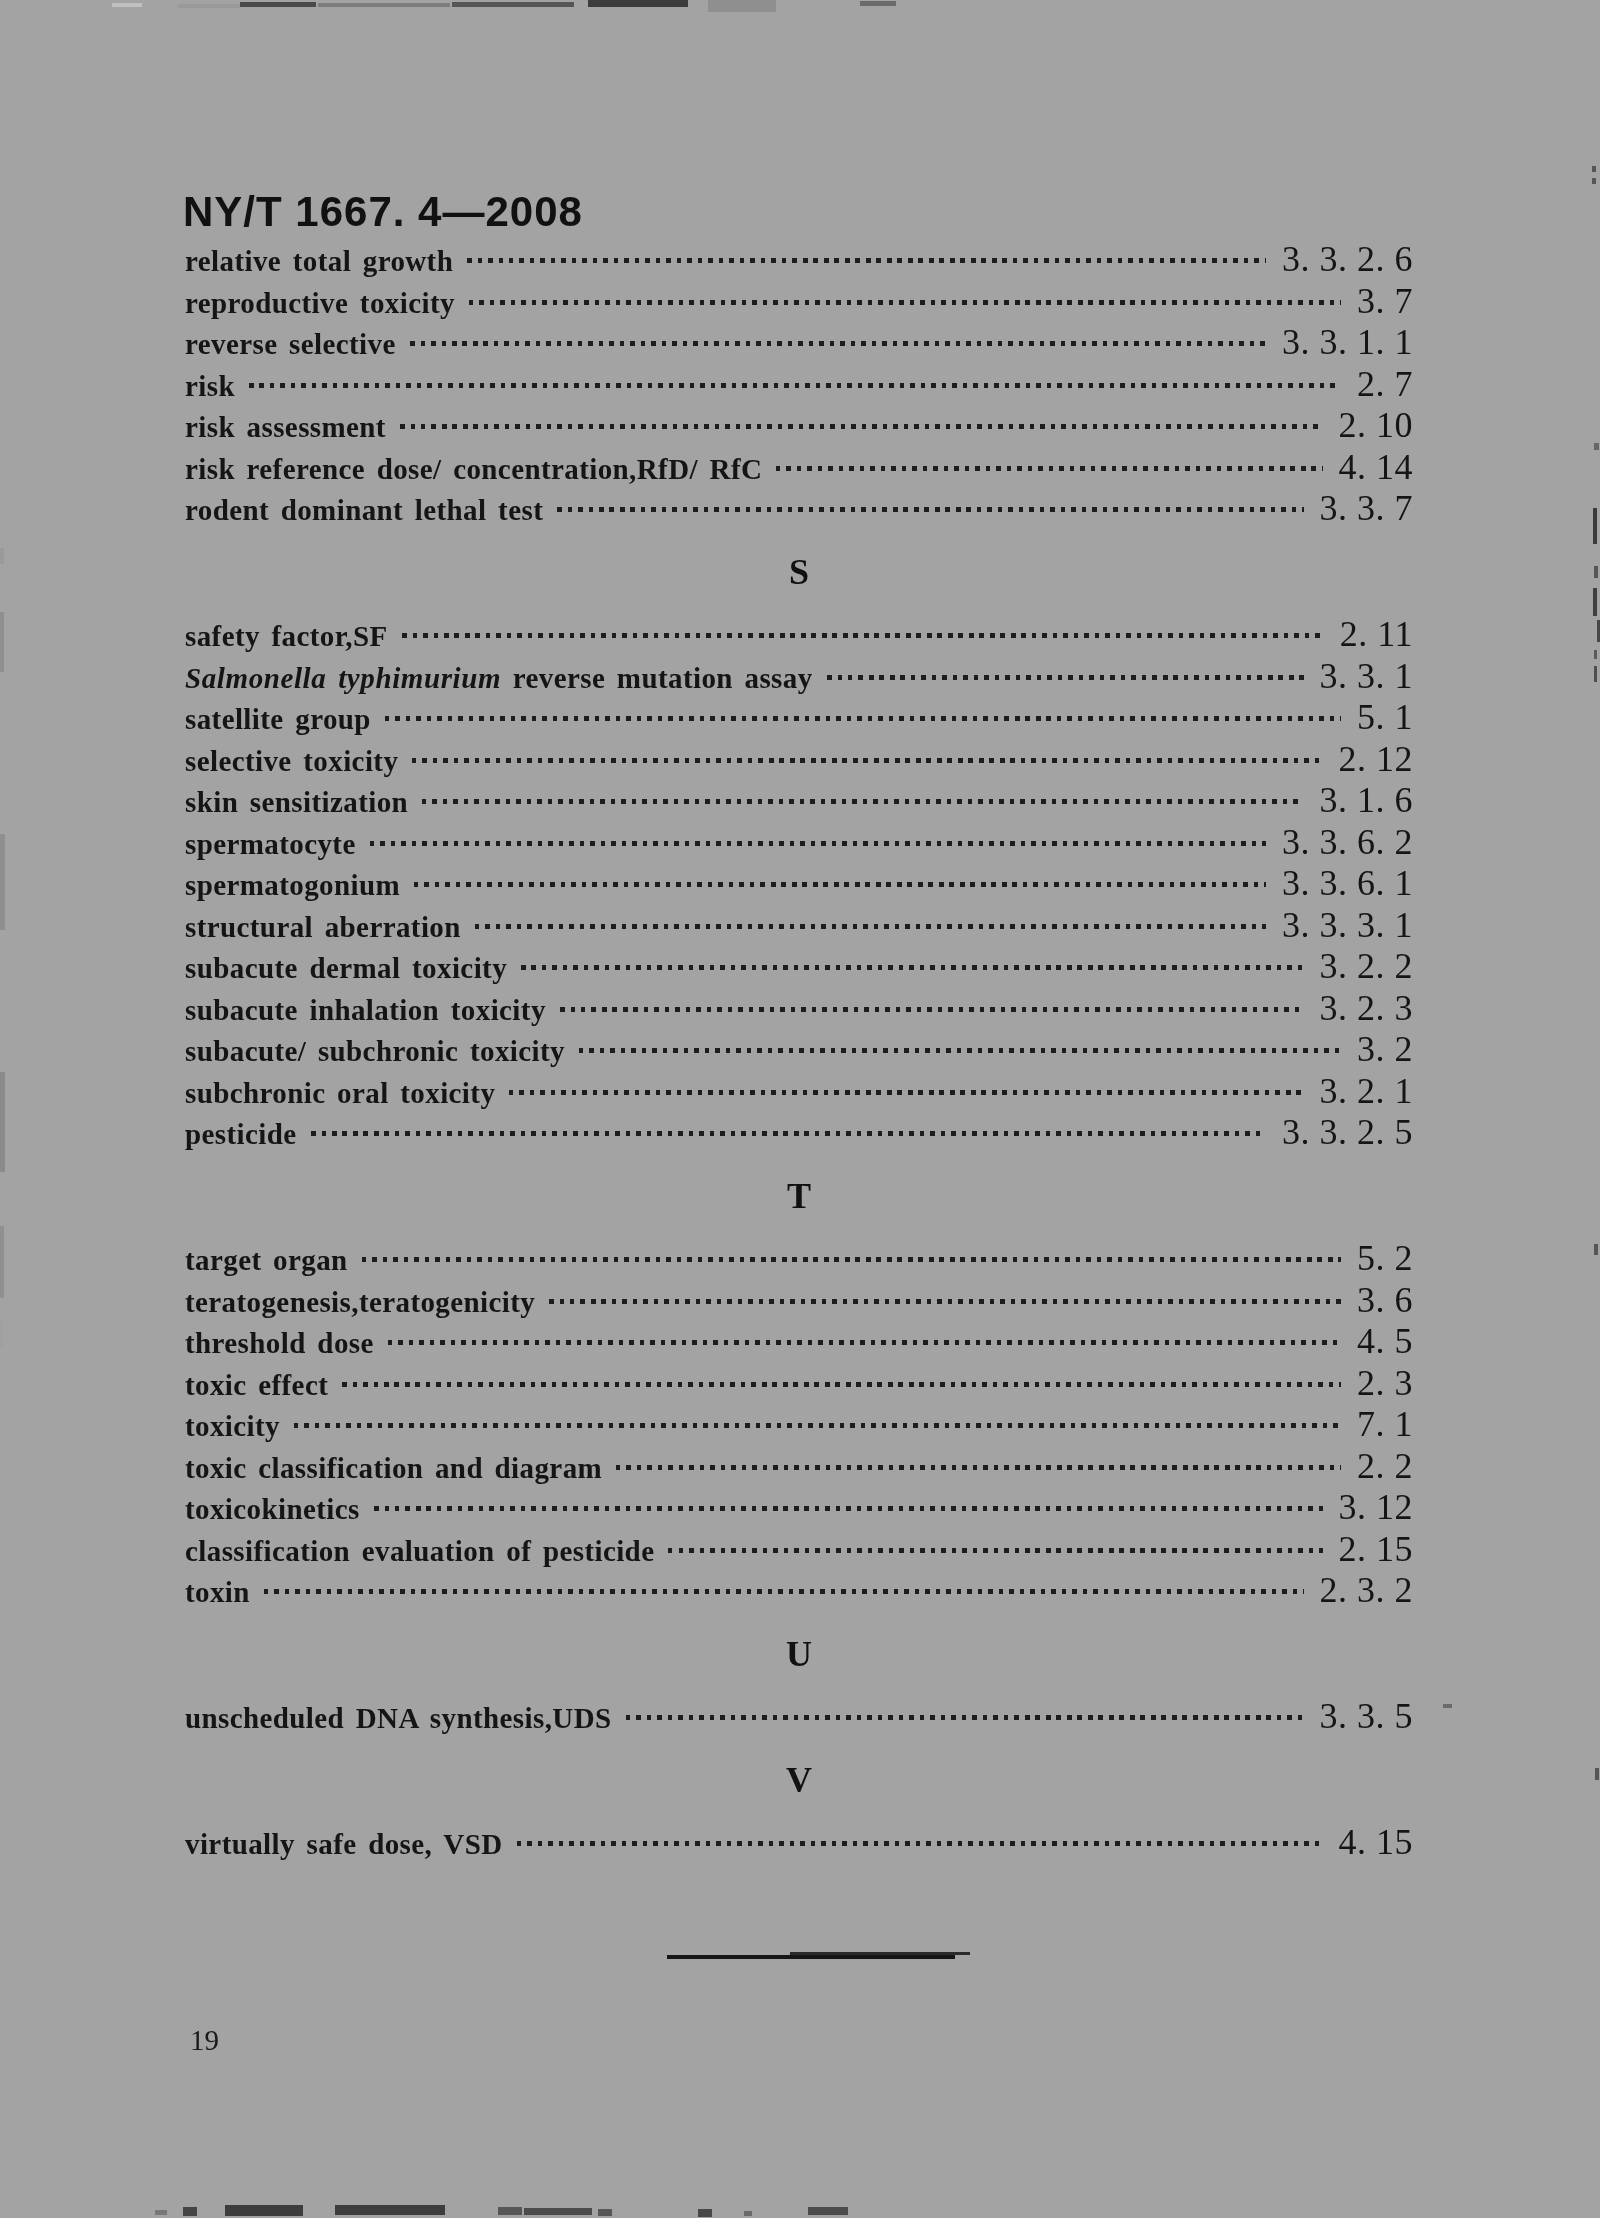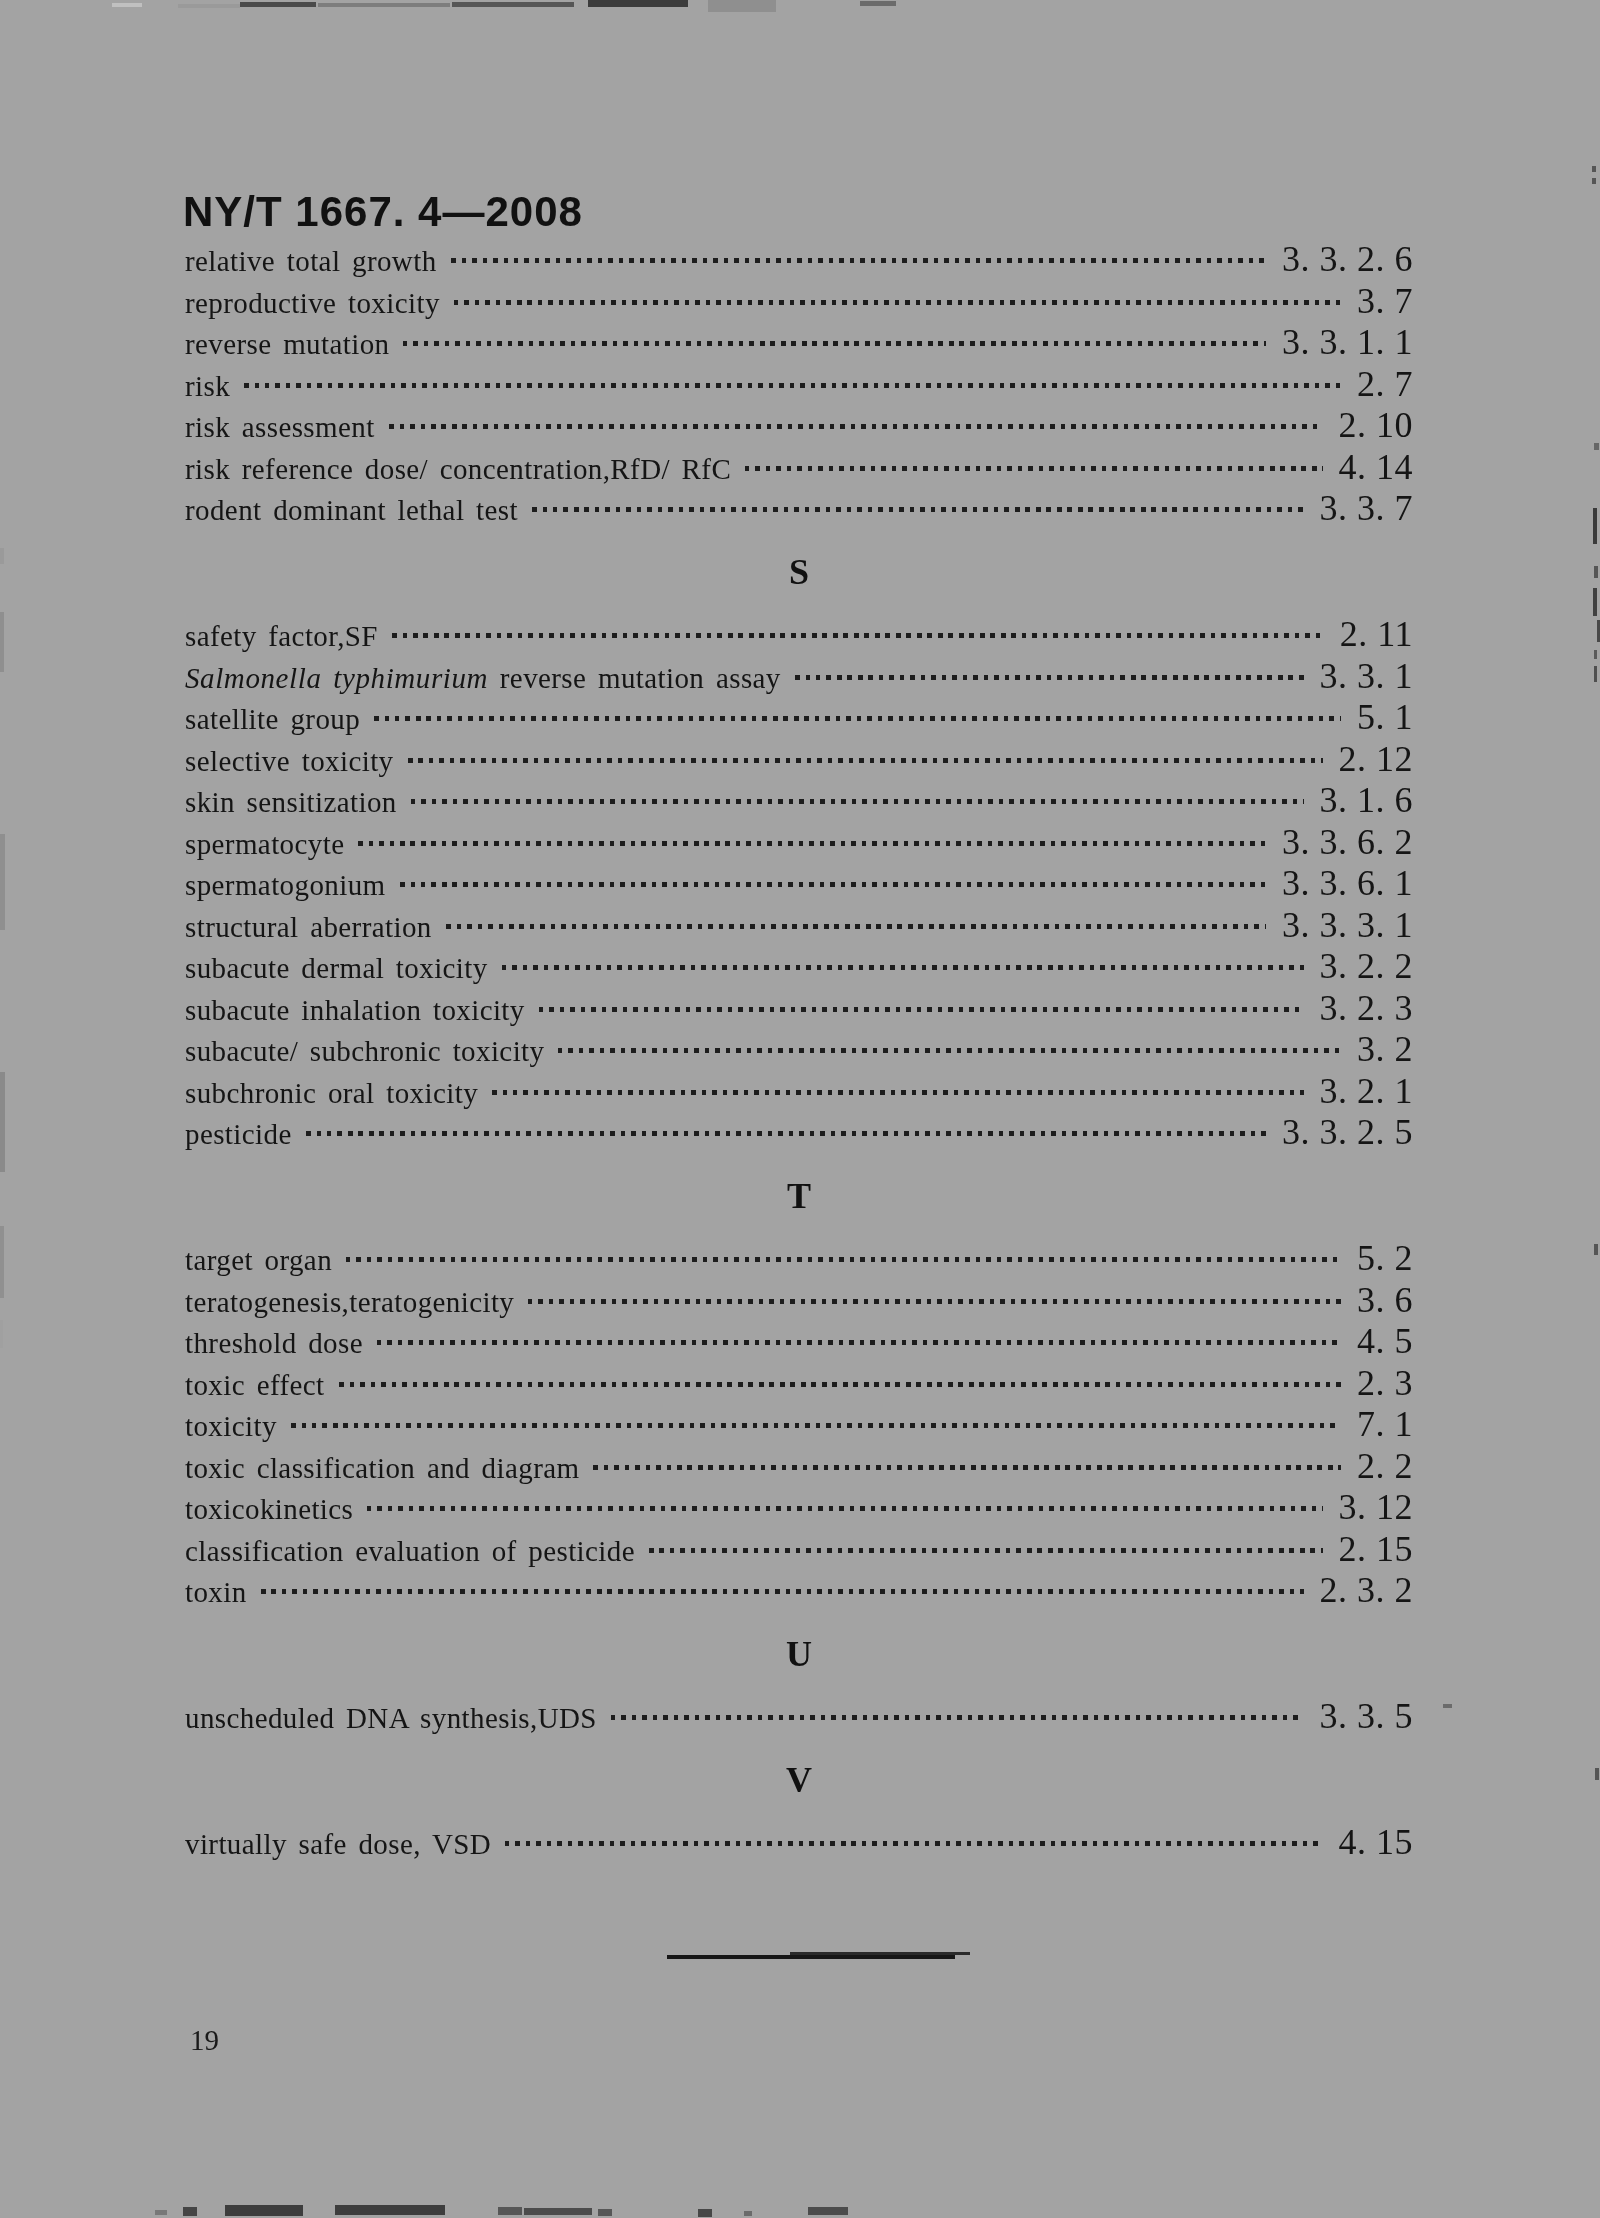--- a/index.html
+++ b/index.html
@@ -45,20 +45,21 @@
     align-items: baseline;
     height: 41.5px;
     line-height: 41.5px;
     white-space: nowrap;
   }
   .term {
     font-size: 29px;
     letter-spacing: 0.4px;
     word-spacing: 4px;
     color: #151515;
+    font-weight: bold;
   }
   .term i { letter-spacing: 0.6px; }
   .leader {
     flex: 1 1 auto;
     height: 20px;
     margin: 0 16px 0 14px;
     background-image: repeating-linear-gradient(to right, #1d1d1d 0px, #1d1d1d 4.5px, transparent 4.5px, transparent 10.5px);
     background-size: 100% 5px;
     background-repeat: no-repeat;
     background-position: 0 7px;
@@ -106,21 +107,21 @@
           <span class="term">relative total growth</span>
           <span class="leader"></span>
           <span class="ref">3. 3. 2. 6</span>
         </div>
         <div class="row">
           <span class="term">reproductive toxicity</span>
           <span class="leader"></span>
           <span class="ref">3. 7</span>
         </div>
         <div class="row">
-          <span class="term">reverse mutation</span>
+          <span class="term">reverse selective</span>
           <span class="leader"></span>
           <span class="ref">3. 3. 1. 1</span>
         </div>
         <div class="row">
           <span class="term">risk</span>
           <span class="leader"></span>
           <span class="ref">2. 7</span>
         </div>
         <div class="row">
           <span class="term">risk assessment</span>

